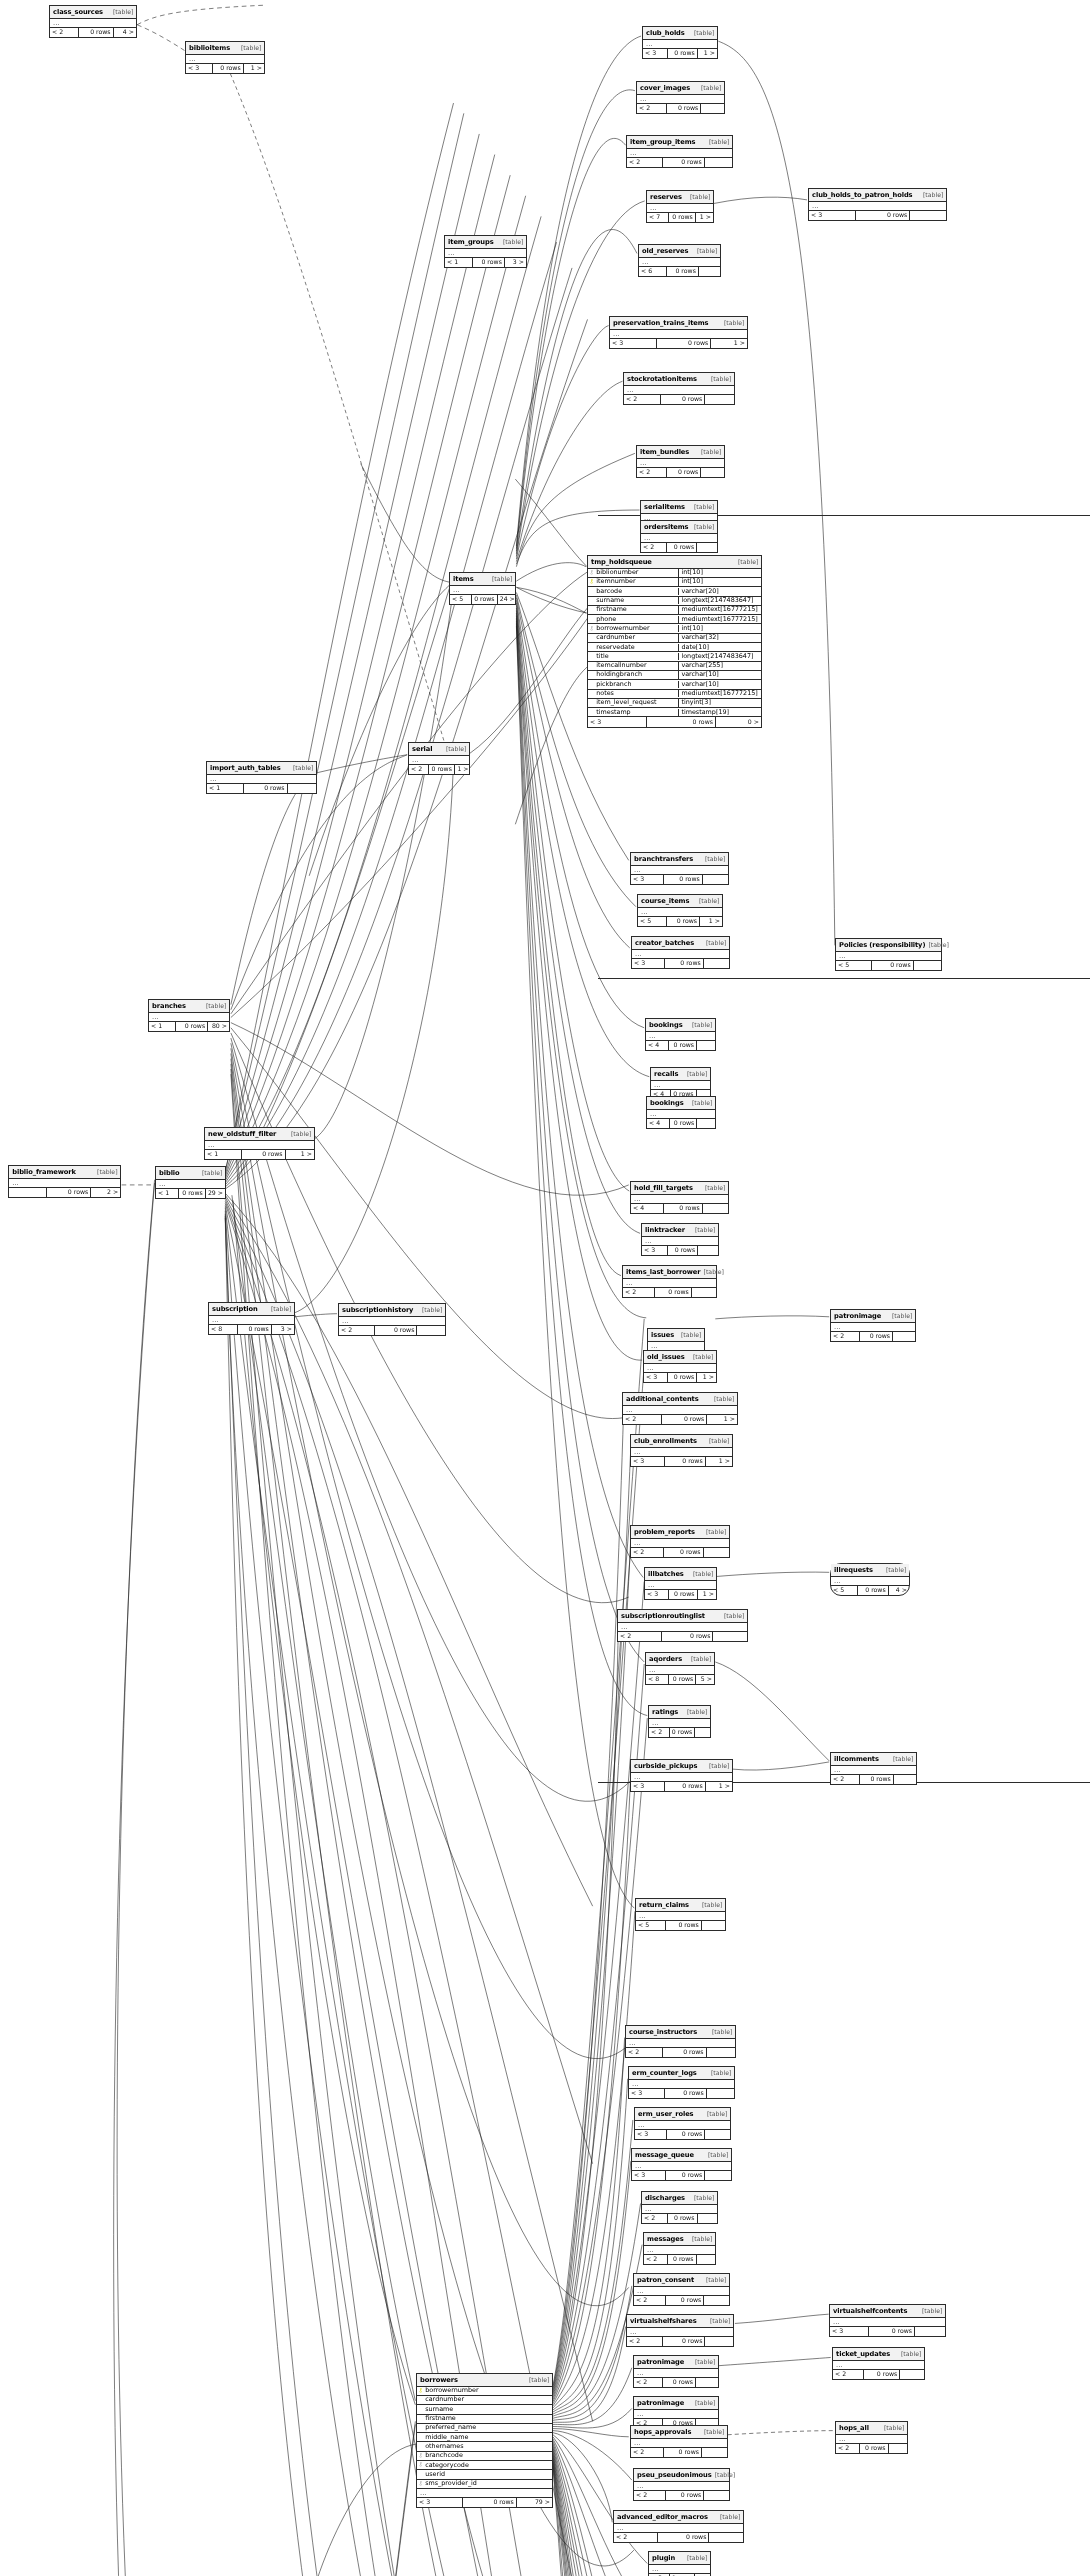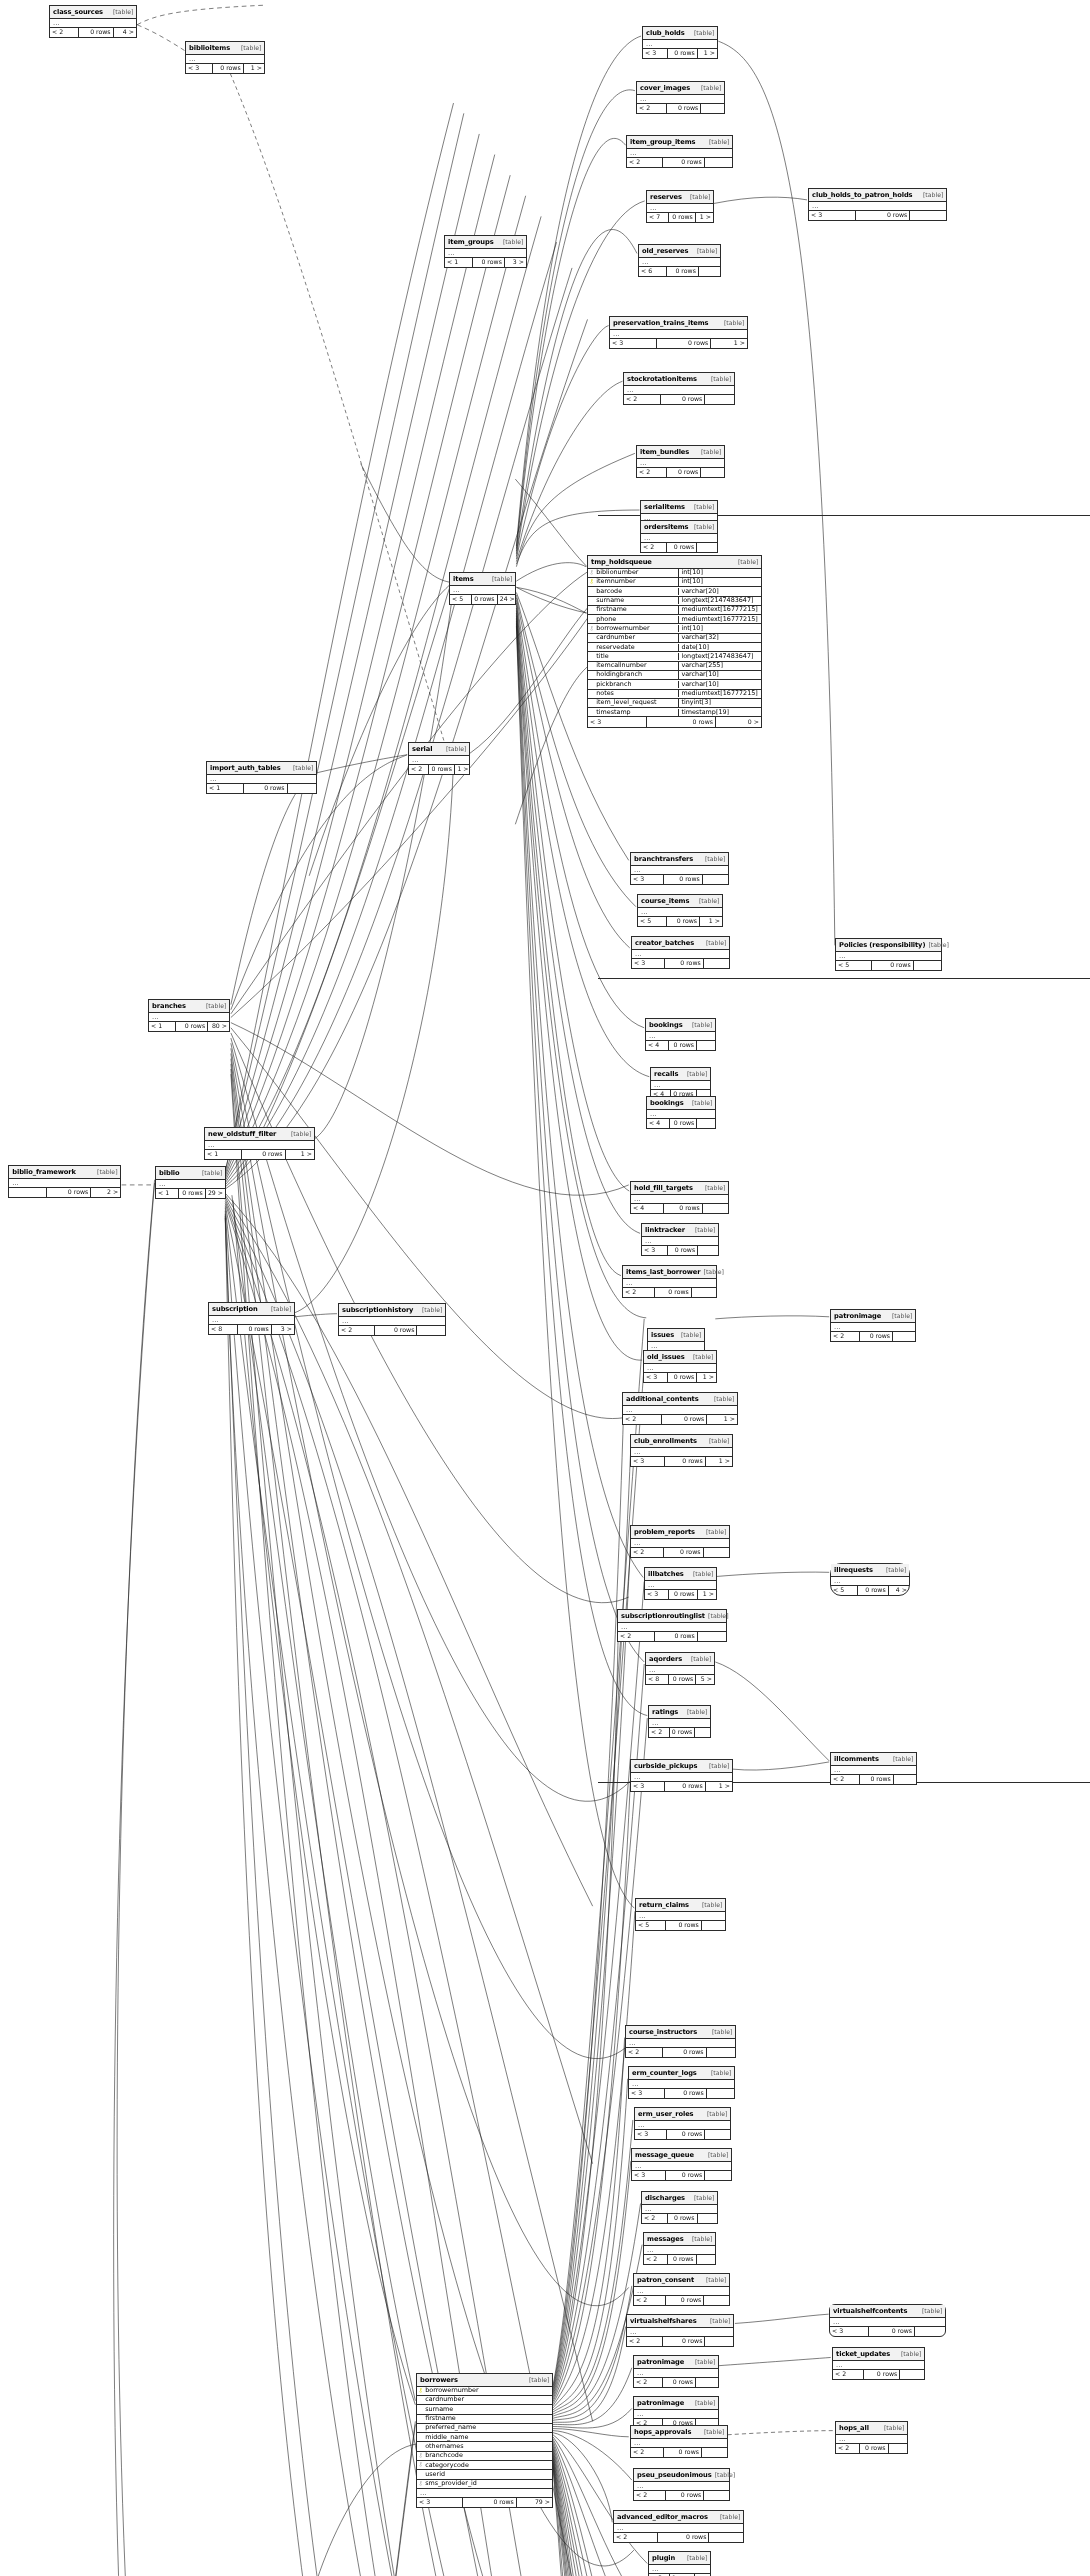--- a/index.html
+++ b/index.html
@@ -693,21 +693,21 @@
         <span class="nm">illrequests</span>
         <span class="tg">[table]</span>
       </div>
       <div class="ell">...</div>
       <div class="ftr">
         <div class="c1">&lt; 5</div>
         <div class="c2">0 rows</div>
         <div class="c3">4 &gt;</div>
       </div>
     </div>
-    <div class="node" style="left: 617px; top: 1609px; width: 110px;">
+    <div class="node" style="left: 617px; top: 1609px; width: 131px;">
       <div class="hdr">
         <span class="nm">subscriptionroutinglist</span>
         <span class="tg">[table]</span>
       </div>
       <div class="ell">...</div>
       <div class="ftr">
         <div class="c1">&lt; 2</div>
         <div class="c2">0 rows</div>
         <div class="c3 empty"></div>
       </div>
@@ -861,21 +861,21 @@
         <span class="nm">virtualshelfshares</span>
         <span class="tg">[table]</span>
       </div>
       <div class="ell">...</div>
       <div class="ftr">
         <div class="c1">&lt; 2</div>
         <div class="c2">0 rows</div>
         <div class="c3 empty"></div>
       </div>
     </div>
-    <div class="node" style="left: 829px; top: 2304px; width: 117px; border-radius: 6px;">
+    <div class="node" style="left: 829px; top: 2304px; width: 117px;">
       <div class="hdr">
         <span class="nm">virtualshelfcontents</span>
         <span class="tg">[table]</span>
       </div>
       <div class="ell">...</div>
       <div class="ftr">
         <div class="c1">&lt; 3</div>
         <div class="c2">0 rows</div>
         <div class="c3 empty"></div>
       </div>

